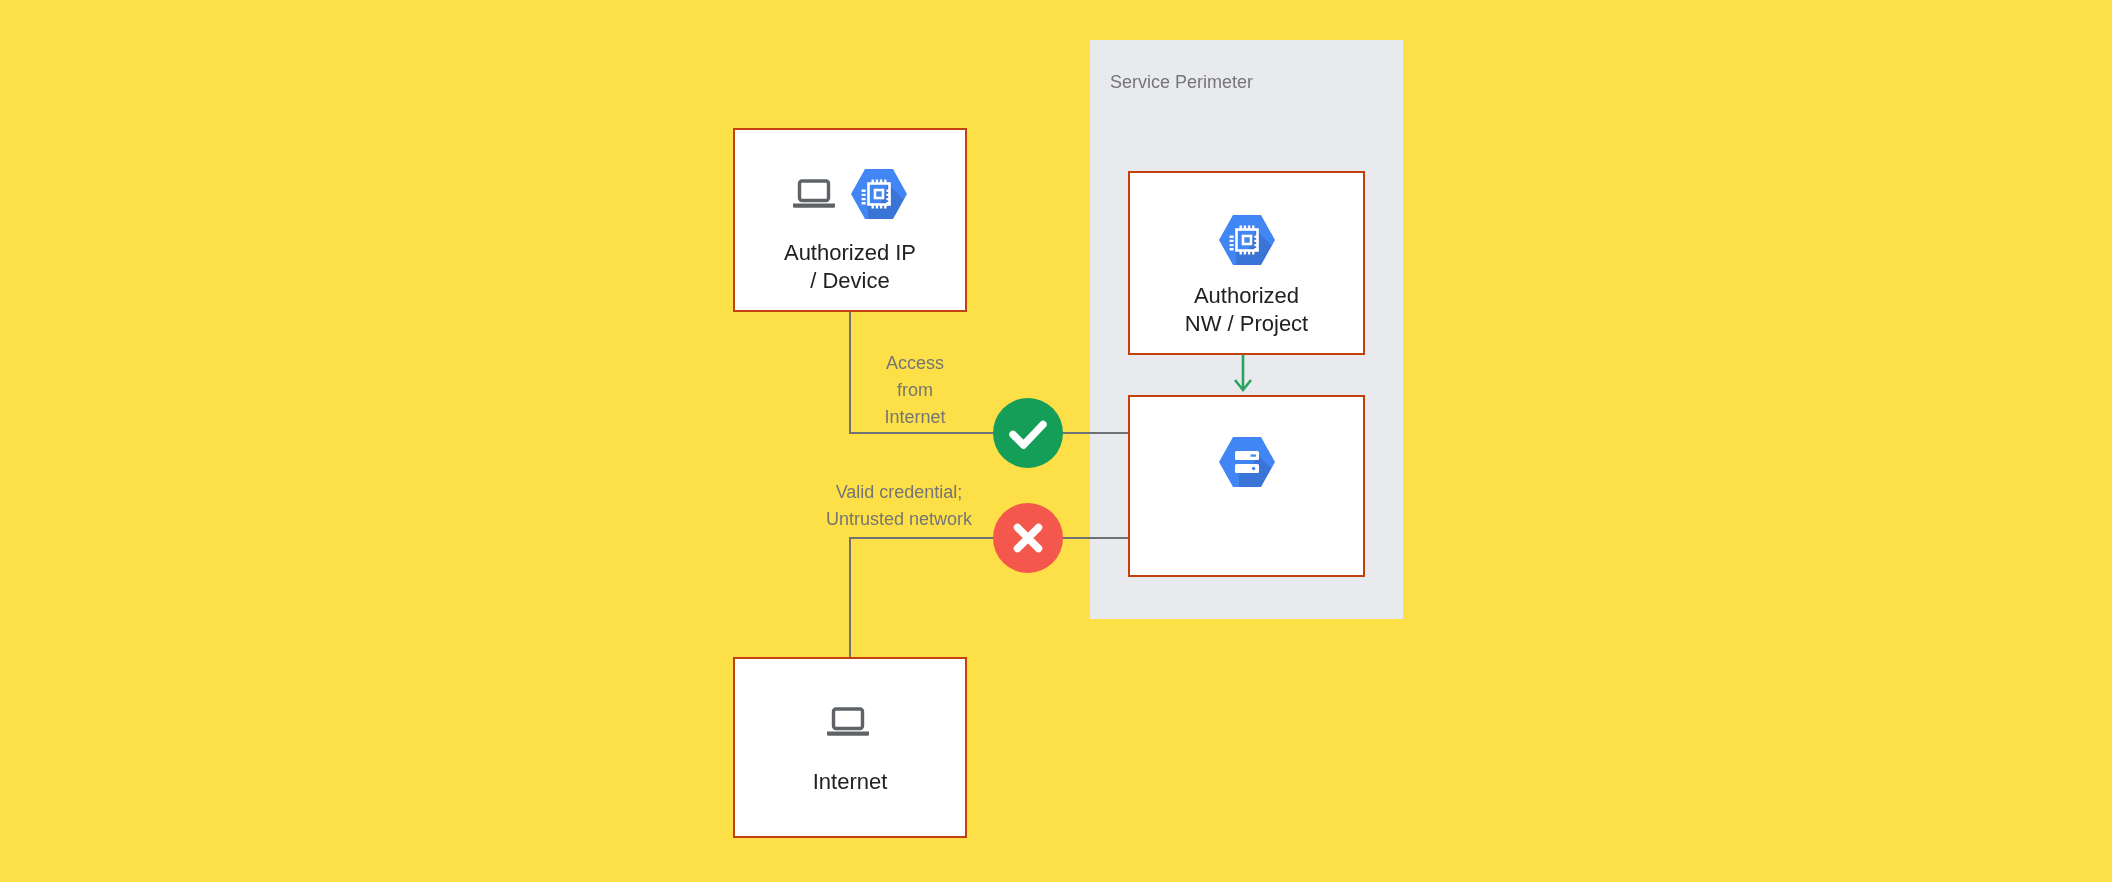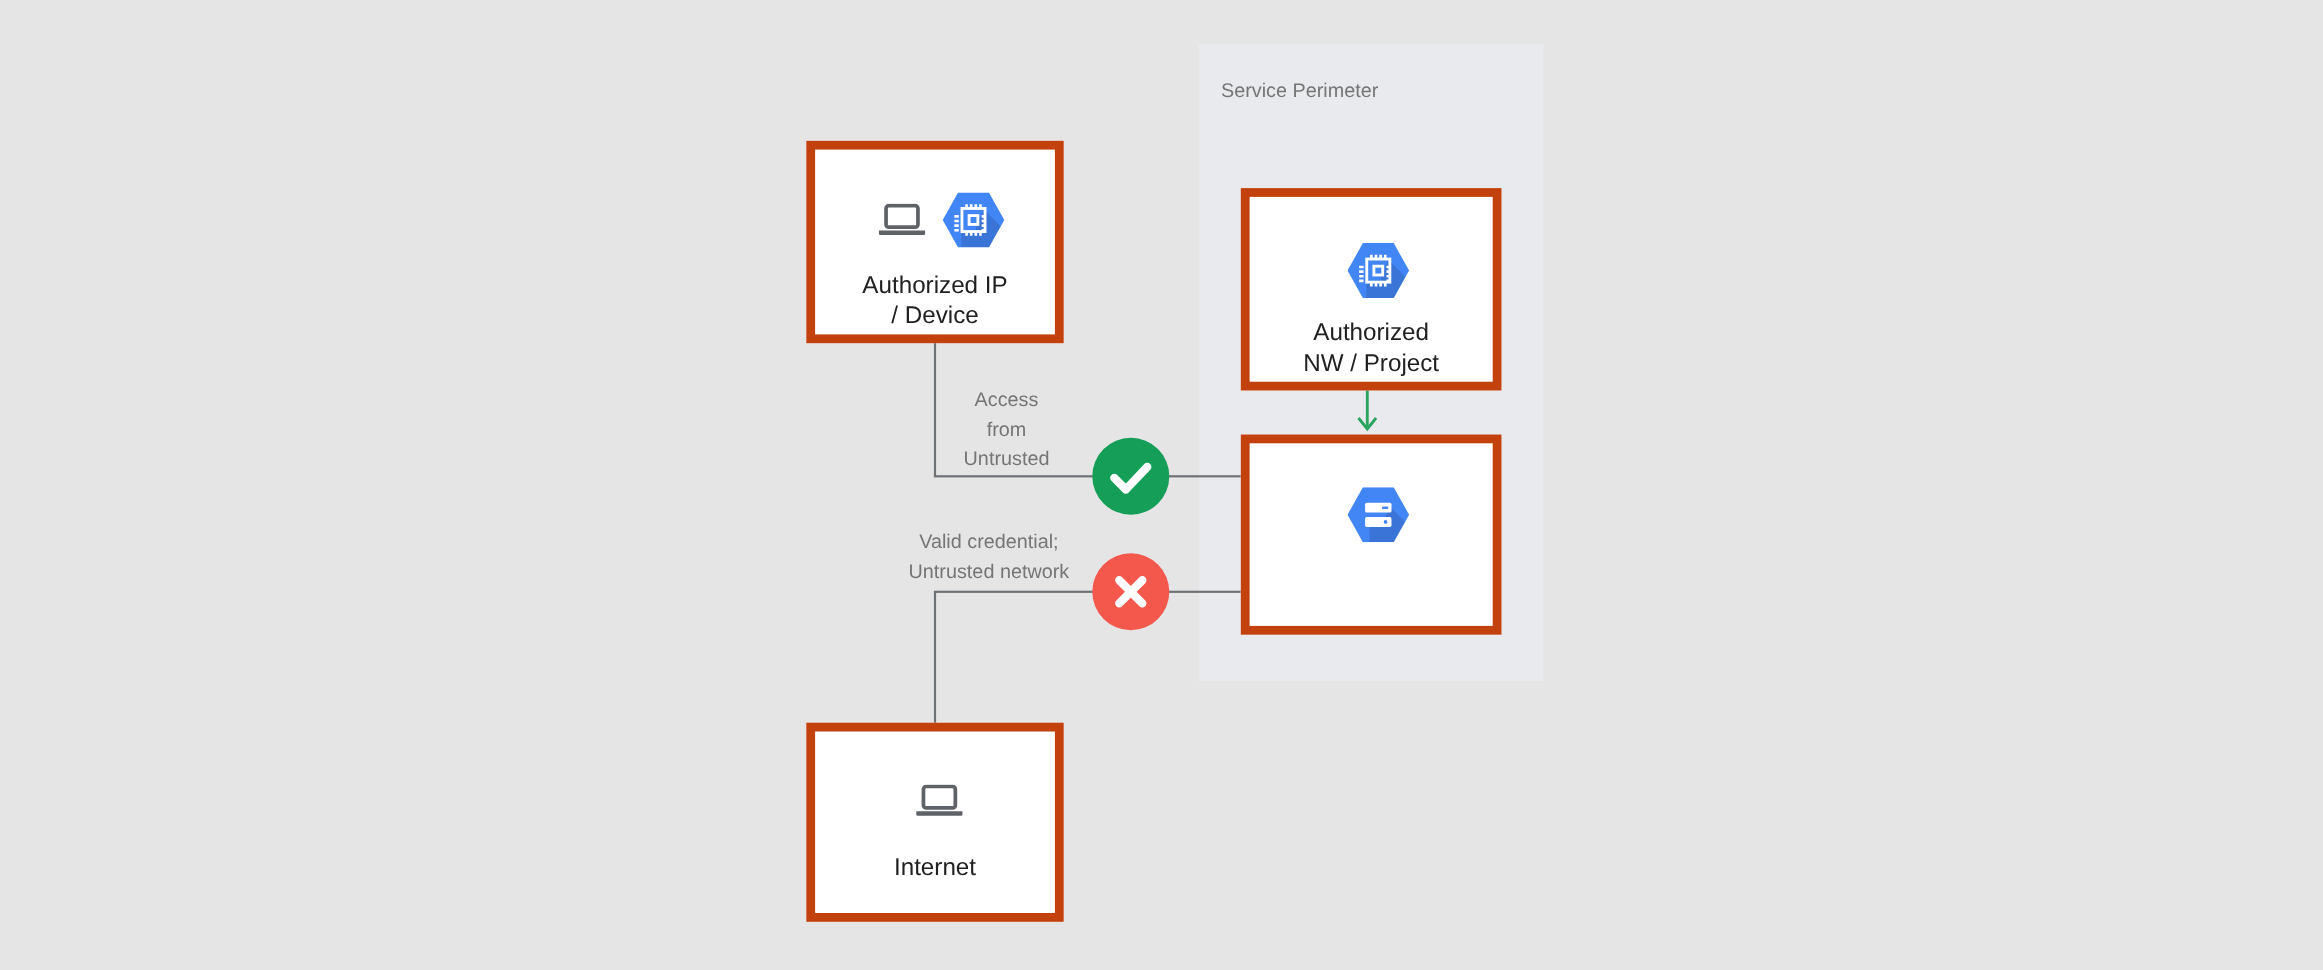--- a/index.html
+++ b/index.html
@@ -1,20 +1,20 @@
 <!DOCTYPE html>
 <html><head>
 <meta charset="utf-8">
 <style>
   html, body { margin: 0; padding: 0; background: #ffffff; }
   .canvas {
     position: relative;
     width: 2112px;
     height: 882px;
-    background: #e5e5e5;
+    background: #fde047;
     font-family: "Liberation Sans", "DejaVu Sans", sans-serif;
     overflow: hidden;
   }
   .perimeter {
     position: absolute;
     left: 1090px; top: 40px;
     width: 313px; height: 579px;
     background: #e8eaed;
     z-index: 1;
   }
@@ -22,21 +22,21 @@
     position: absolute;
     left: 20px; top: 31px;
     font-size: 18px;
     line-height: 22px;
     color: #757575;
     white-space: nowrap;
   }
   .node {
     position: absolute;
     background: #ffffff;
-    border: 8px solid #c2410c;
+    border: 2px solid #c2410c;
     box-sizing: border-box;
     z-index: 3;
   }
   .node-a { left: 733px; top: 128px; width: 234px; height: 184px; }
   .node-b { left: 1128px; top: 128px; width: 237px; height: 184px; margin-top: 43px; }
   .node-c { left: 1128px; top: 395px; width: 237px; height: 182px; }
   .node-d { left: 733px; top: 657px; width: 234px; height: 181px; }
   .node .icon { position: absolute; }
   .node-label {
     position: absolute;
@@ -167,21 +167,21 @@
   <div class="node node-d">
     <svg class="icon" style="left:91px; top:48px;" width="44" height="30" viewBox="0 0 44 30">
       <rect x="7.5" y="2" width="29" height="19.5" rx="2.5" fill="none" stroke="#5f6368" stroke-width="3.4"></rect>
       <path d="M1 24.5 h42 v3 a1.2 1.2 0 0 1 -1.2 1.2 h-39.6 a1.2 1.2 0 0 1 -1.2 -1.2 z" fill="#5f6368"></path>
     </svg>
     <div class="node-label">Internet</div>
   </div>
 
   <div class="annotation annotation-allow">Access
 from
-Untrusted</div>
+Internet</div>
   <div class="annotation annotation-deny">Valid credential;
 Untrusted network</div>
 
   <div class="badge badge-allow">
     <svg width="70" height="70" viewBox="0 0 70 70">
       <path d="M20 36.5 L30.5 47 L50 26.5" fill="none" stroke="#ffffff" stroke-width="7.5" stroke-linecap="round" stroke-linejoin="round"></path>
     </svg>
   </div>
   <div class="badge badge-deny">
     <svg width="70" height="70" viewBox="0 0 70 70">

